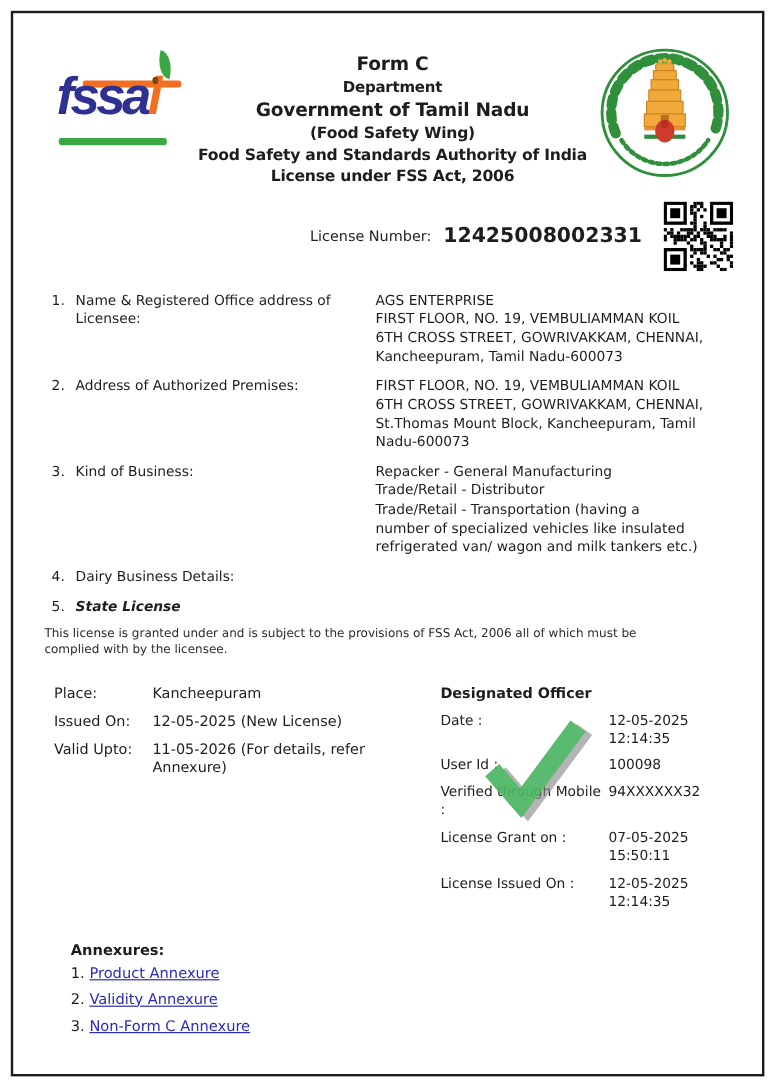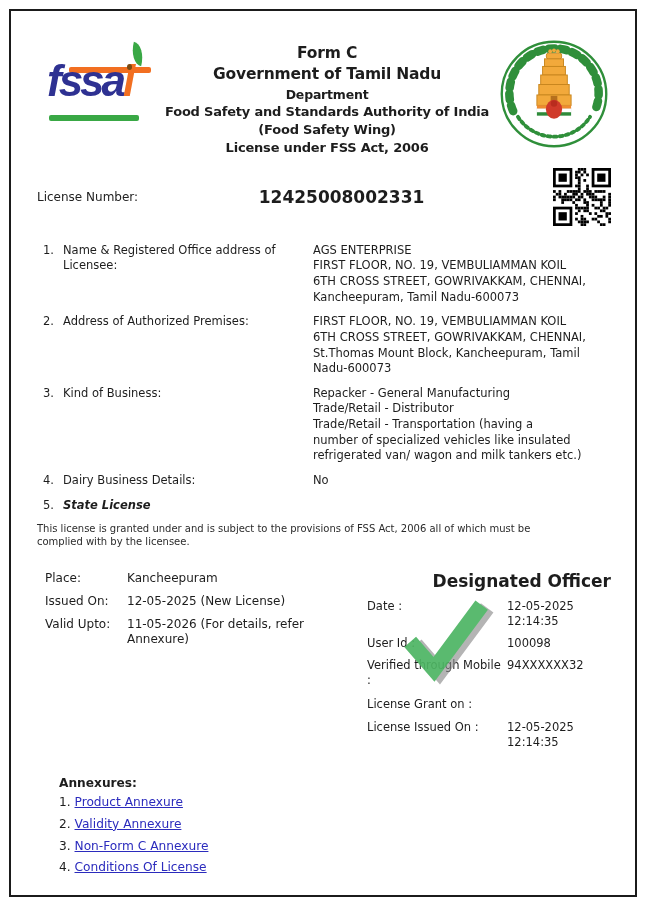--- a/index.html
+++ b/index.html
@@ -29,39 +29,39 @@
     font-family:Liberation Sans, sans-serif;font-style:italic;font-weight:bold;
     font-size:44px;letter-spacing:-3px;z-index:2;
   }
   .fssai-blue{color:#2E3192;}
   .fssai-orange{color:#F26F21;}
   .fssai-bar-top{position:absolute;top:24px;left:22px;width:82px;height:6px;background:#F26F21;border-radius:2px;z-index:1;}
   .fssai-bar-bottom{position:absolute;top:72px;left:2px;width:90px;height:6px;background:#39A845;border-radius:2px;z-index:1;}
   .fssai-leaf{position:absolute;top:0;left:84px;width:13px;height:22px;background:#39A845;border-radius:0 100% 0 100%;transform:rotate(14deg);z-index:3;}
   .fssai-seed{position:absolute;top:21px;left:80px;width:5px;height:6px;background:#7a4a12;border-radius:50%;z-index:3;}
   
-  .license-row{display:flex;justify-content:space-between;align-items:center;gap:10px;margin-top:10px;height:60px;}
+  .license-row{display:flex;justify-content:flex-end;align-items:center;gap:10px;margin-top:10px;height:60px;}
   .license-label{font-size:12px;color:#222;}
   .license-number{font-size:17px;font-weight:bold;margin-right:8px;}
   .qr{width:58px;height:58px;}
   
   .fields{margin-top:16px;}
   .field-row{display:grid;grid-template-columns:26px 250px 1fr;margin-bottom:9px;font-size:11.5px;line-height:1.36;}
   .field-num{padding-left:6px;}
   .field-label{padding-right:14px;}
   .field-value{white-space:pre-line;}
   .bold{font-weight:bold;font-style:italic;}
   
   .provision{font-size:10px;line-height:1.32;color:#2b2b2b;max-width:520px;margin-top:4px;}
   
   .issue-officer{display:grid;grid-template-columns:330px 1fr;margin-top:22px;}
   .issue-block{margin-left:8px;}
   .issue-row{display:grid;grid-template-columns:82px 1fr;font-size:12px;line-height:1.25;margin-bottom:8px;}
   .officer-block{position:relative;}
-  .officer-heading{font-size:17px;font-weight:bold;margin-bottom:8px;text-align:right;}
+  .officer-heading{font-size:12px;font-weight:bold;margin-bottom:8px;}
   .officer-row{display:grid;grid-template-columns:140px 1fr;font-size:11.5px;line-height:1.3;margin-bottom:7.5px;}
   .officer-row.gap-top{margin-top:9px;}
   .check-overlay{position:absolute;left:22px;top:14px;width:112px;height:110px;z-index:5;opacity:0.92;pointer-events:none;}
   
   .annexures{margin-top:18px;margin-left:22px;}
   .annex-heading{font-size:12.2px;font-weight:bold;line-height:1.4;}
   .annex-item{font-size:12.2px;line-height:1.78;}
   .annex-link{color:#2b2bbd;text-decoration:underline;cursor:pointer;}
 </style>
 </head>
@@ -74,24 +74,24 @@
       <div class="fssai-logo">
         <div class="fssai-bar-top"></div>
         <div class="fssai-leaf"></div>
         <div class="fssai-seed"></div>
         <div class="fssai-text"><span class="fssai-blue">fssa</span><span class="fssai-orange">i</span></div>
         <div class="fssai-bar-bottom"></div>
       </div>
     </div>
     <div class="title-block">
       <div class="t-line t-0">Form C</div>
+      <div class="t-line t-2">Department</div>
       <div class="t-line t-1">Government of Tamil Nadu</div>
-      <div class="t-line t-2">Department</div>
+      <div class="t-line t-3">(Food Safety Wing)</div>
       <div class="t-line t-4">Food Safety and Standards Authority of India</div>
-      <div class="t-line t-3">(Food Safety Wing)</div>
       <div class="t-line t-5">License under FSS Act, 2006</div>
     </div>
     <div class="emblem-wrap">
 
       <svg width="114" height="114" viewBox="0 0 120 120">
         <circle cx="60" cy="60" r="55" fill="#ffffff" stroke="#2f8f3a" stroke-width="2.5"></circle>
         <path d="M 17 78 A 47 47 0 1 1 103 78" fill="none" stroke="#2f8f3a" stroke-width="9" stroke-dasharray="6.5 6" stroke-linecap="round"></path>
         <path d="M 22 84 A 45 45 0 0 0 98 84" fill="none" stroke="#2f8f3a" stroke-width="4" stroke-dasharray="3 3.4" stroke-linecap="round"></path>
         <g stroke="#c8861e" stroke-width="1" fill="#F2A93B">
           <rect x="52" y="17" width="16" height="6" rx="2"></rect>
@@ -270,21 +270,20 @@
       <span class="field-label">Kind of Business:</span>
       <span class="field-value">Repacker -  General Manufacturing
 Trade/Retail - Distributor
 Trade/Retail - Transportation (having a
 number of specialized vehicles like insulated
 refrigerated van/ wagon and milk tankers etc.)</span>
     </div>
     <div class="field-row">
       <span class="field-num">4.</span>
       <span class="field-label">Dairy Business Details:</span>
-      <span class="field-value">No</span>
     </div>
     <div class="field-row">
       <span class="field-num">5.</span>
       <span class="field-value bold">State License</span>
     </div>
   </div>
 
   <div class="provision">This license is granted under and is subject to the provisions of FSS Act, 2006 all of which must be complied with by the licensee.</div>
 
   <div class="issue-officer">
@@ -311,20 +310,21 @@
       <div class="officer-row">
         <span>User Id :</span>
         <span>100098</span>
       </div>
       <div class="officer-row">
         <span>Verified through Mobile :</span>
         <span>94XXXXXX32</span>
       </div>
       <div class="officer-row gap-top">
         <span>License Grant on :</span>
+        <span>07-05-2025 15:50:11</span>
       </div>
       <div class="officer-row">
         <span>License Issued On :</span>
         <span>12-05-2025 12:14:35</span>
       </div>
       <svg class="check-overlay" viewBox="0 0 120 120" fill="none">
         <path d="M22 62 L48 92 L100 22" stroke="#8a8a8a" stroke-width="17" opacity="0.7" transform="translate(6,3)"></path>
         <path d="M22 62 L48 92 L100 22" stroke="#4DB563" stroke-width="17"></path>
       </svg>
     </div>
@@ -337,19 +337,15 @@
       <a class="annex-link">Product Annexure</a>
     </div>
     <div class="annex-item">
       <span>2.</span>
       <a class="annex-link">Validity Annexure</a>
     </div>
     <div class="annex-item">
       <span>3.</span>
       <a class="annex-link">Non-Form C Annexure</a>
     </div>
-    <div class="annex-item">
-      <span>4.</span>
-      <a class="annex-link">Conditions Of License</a>
-    </div>
   </div>
 
 </div>
 
 </body></html>

